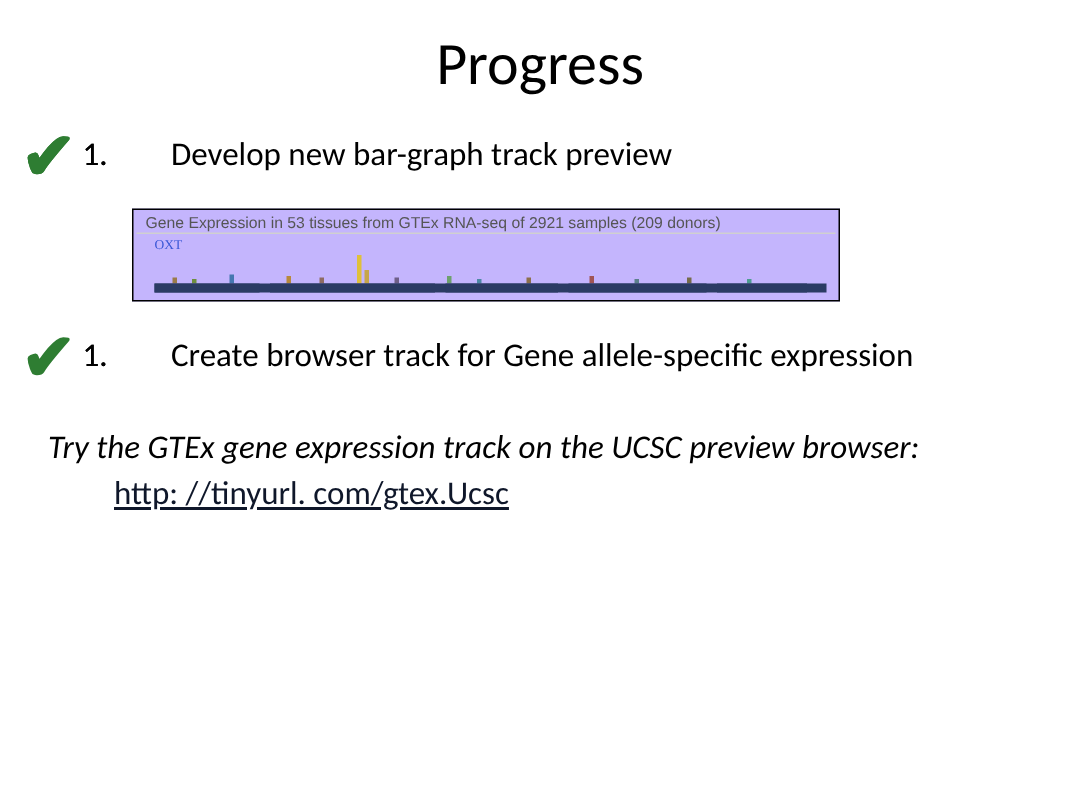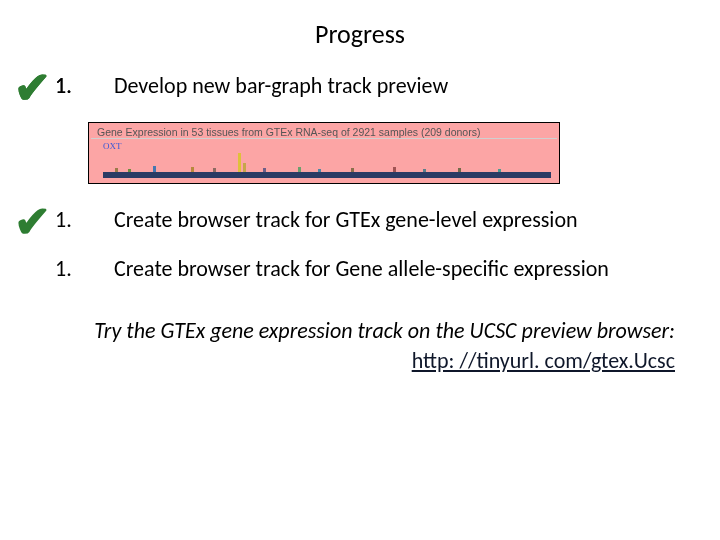--- a/index.html
+++ b/index.html
@@ -12,21 +12,21 @@
     color: #000;
   }
   .slide {
     position: relative;
     width: 720px;
     height: 540px;
     box-sizing: border-box;
   }
   .title {
     text-align: center;
-    font-size: 26px;
+    font-size: 40px;
     font-weight: 400;
     margin-top: 18px;
     margin-bottom: 10px;
   }
   .items {
     position: relative;
   }
   .item {
     position: relative;
     padding-left: 82px;
@@ -53,21 +53,21 @@
     color: #2e7d32;
     font-family: "Arial Black", Arial, sans-serif;
     line-height: 1;
     user-select: none;
   }
   .item.last { margin-bottom: 34px; }
   .figure {
     margin: 2px 4px 22px 88px;
     width: 470px;
     border: 1px solid #000;
-    background: #fca5a5;
+    background: #c4b5fd;
     font-family: Arial, sans-serif;
   }
   .fig-title {
     font-size: 10.5px;
     color: #555;
     padding: 3px 6px 0 6px;
     border-bottom: 1px solid #d0d0d0;
     margin: 0 2px;
   }
   .fig-label {
@@ -102,23 +102,22 @@
   .baseline .gap { background: transparent; width: 3px; }
   .bar {
     position: absolute;
     bottom: 9px;
     width: 3px;
   }
   .note {
     font-size: 22px;
     font-style: italic;
     padding-left: 32px;
-    padding-right: 45px;
+    padding-right: 30px;
     line-height: 1.3;
-    text-align: right;
   }
   .note .link {
     display: block;
     font-style: normal;
     color: #0f172a;
     text-decoration: underline;
     padding-left: 44px;
     margin-top: 2px;
   }
 </style>
@@ -171,21 +170,20 @@
           <span class="w4"></span>
             <span class="gap"></span>
           <span class="w5"></span>
         </div>
       </div>
     </div>
 
     <div class="item">
       <span class="check">✔</span>
       <span class="num">1.</span>
-      <span class="txt">Create browser track for GTEx gene-level expression</span>
     </div>
 
     <div class="item last">
       <span class="num">1.</span>
       <span class="txt">Create browser track for Gene allele-specific expression</span>
     </div>
 
   </div>
 
   <div class="note">

